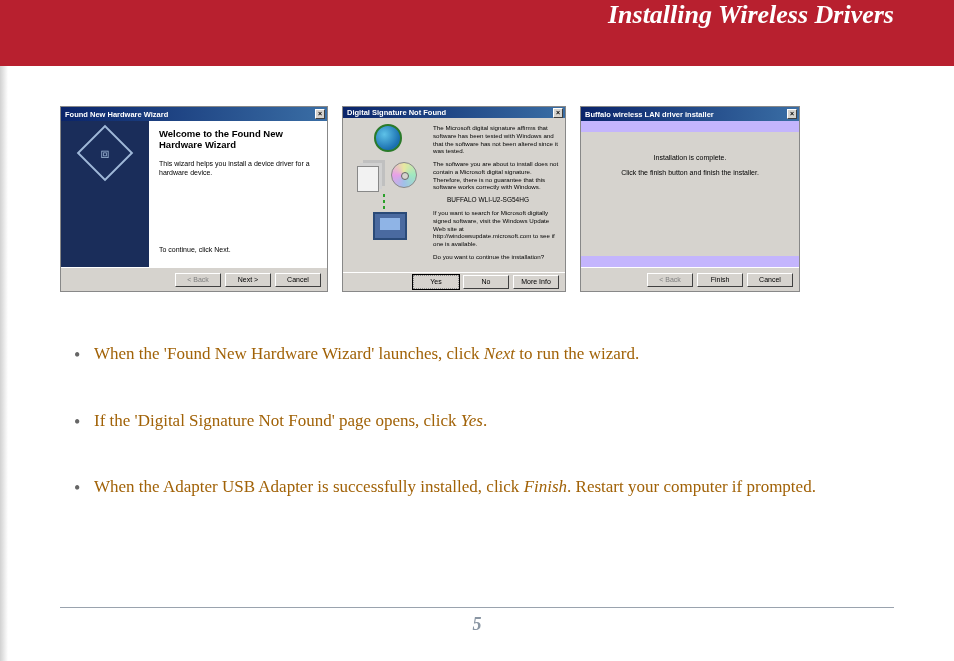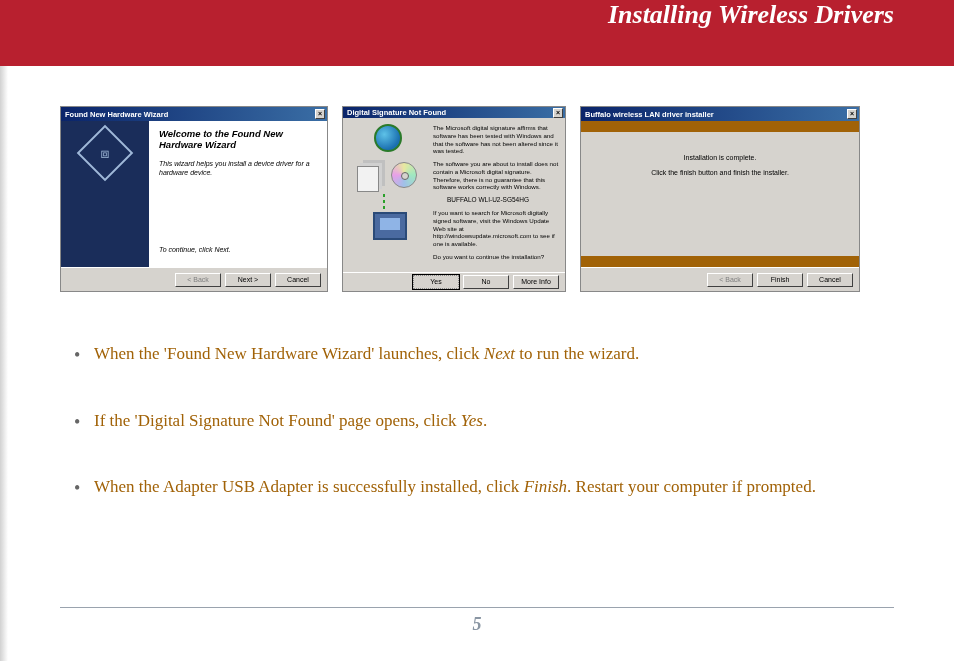--- a/index.html
+++ b/index.html
@@ -29,29 +29,29 @@
   .content {
     padding: 40px 60px 0 60px;
   }
   .dialogs {
     display: flex;
     gap: 14px;
     margin-bottom: 50px;
   }
   .dialog {
     border: 1px solid #888;
-    background: #a16207;
+    background: #c4b5fd;
     font-family: Tahoma, Arial, sans-serif;
     font-size: 7px;
     display: flex;
     flex-direction: column;
   }
   .dialog-1 { width: 268px; height: 186px; }
   .dialog-2 { width: 224px; height: 186px; }
-  .dialog-3 { width: 280px; height: 186px; gap: 11px; }
+  .dialog-3 { width: 220px; height: 186px; gap: 11px; }
   .titlebar {
     background: linear-gradient(90deg, #0a246a 0%, #3a6ea5 100%);
     color: #fff;
     height: 14px;
     display: flex;
     align-items: center;
     justify-content: space-between;
     padding: 0 2px 0 4px;
     font-weight: bold;
     font-size: 7.5px;
@@ -86,21 +86,20 @@
     display:flex; align-items:center; justify-content:center;
   }
   .d1-icon > div { transform: rotate(-45deg); color:#9fb8d8; font-size:14px; }
   .d1-right {
     flex: 1;
     background: #fff;
     padding: 8px 10px;
     color: #000;
     display: flex;
     flex-direction: column;
-    font-style: italic;
   }
   .d1-heading { font-weight: bold; font-size: 9.5px; line-height: 1.15; margin-bottom: 8px; }
   .d1-text { font-size: 7px; line-height: 1.3; }
   .d1-continue { font-size: 7px; margin-top: auto; margin-bottom: 6px; }
   .dialog-buttons {
     height: 24px;
     background: #d6d3ce;
     border-top: 1px solid #fff;
     display: flex;
     justify-content: flex-end;

